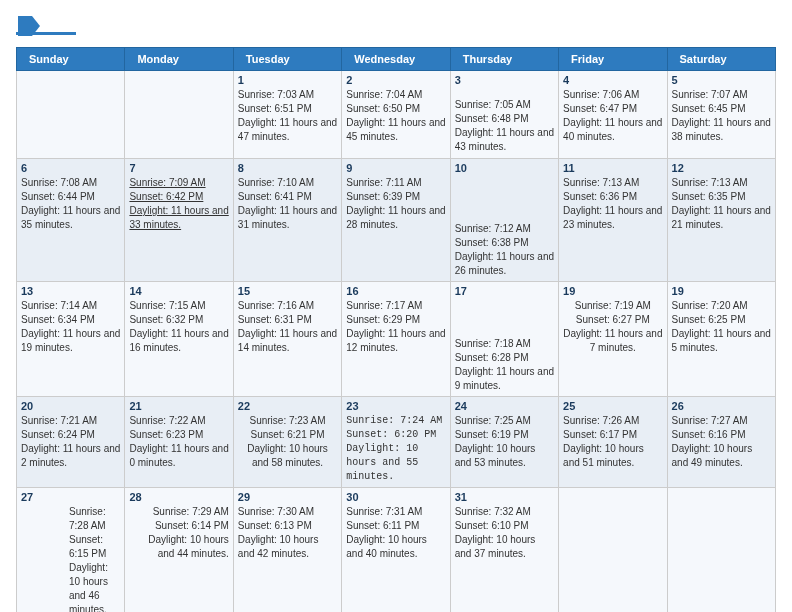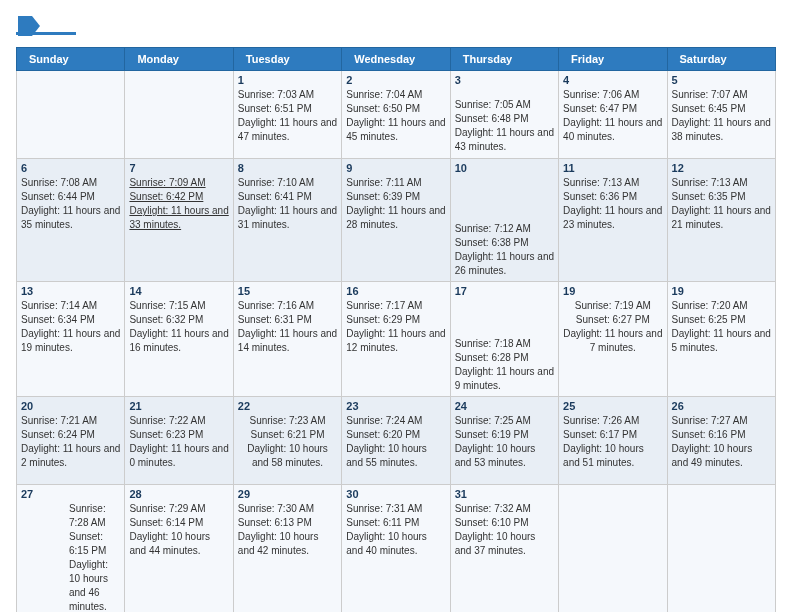--- a/index.html
+++ b/index.html
@@ -245,21 +245,21 @@
 Daylight: 11 hours and 0 minutes.</div>
         </td>
         <td>
           <span class="day-num">22</span>
           <div class="day-info" style="white-space: pre-line; text-align: center;">Sunrise: 7:23 AM
 Sunset: 6:21 PM
 Daylight: 10 hours and 58 minutes.</div>
         </td>
         <td>
           <span class="day-num">23</span>
-          <div class="day-info" style="white-space: pre-line;">Sunrise: 7:24 AM
+          <div class="day-info" style="white-space: pre-line; font-family: Liberation Mono, monospace;">Sunrise: 7:24 AM
 Sunset: 6:20 PM
 Daylight: 10 hours and 55 minutes.</div>
         </td>
         <td>
           <span class="day-num">24</span>
           <div class="day-info" style="white-space: pre-line;">Sunrise: 7:25 AM
 Sunset: 6:19 PM
 Daylight: 10 hours and 53 minutes.</div>
         </td>
         <td>
@@ -277,21 +277,21 @@
       </tr>
       <tr>
         <td>
           <span class="day-num">27</span>
           <div class="day-info" style="white-space: pre-line; margin-left: 48px;">Sunrise: 7:28 AM
 Sunset: 6:15 PM
 Daylight: 10 hours and 46 minutes.</div>
         </td>
         <td>
           <span class="day-num">28</span>
-          <div class="day-info" style="white-space: pre-line;">Sunrise: 7:29 AM
+          <div class="day-info" style="white-space: pre-line; text-align: right;">Sunrise: 7:29 AM
 Sunset: 6:14 PM
 Daylight: 10 hours and 44 minutes.</div>
         </td>
         <td>
           <span class="day-num">29</span>
           <div class="day-info" style="white-space: pre-line;">Sunrise: 7:30 AM
 Sunset: 6:13 PM
 Daylight: 10 hours and 42 minutes.</div>
         </td>
         <td>

